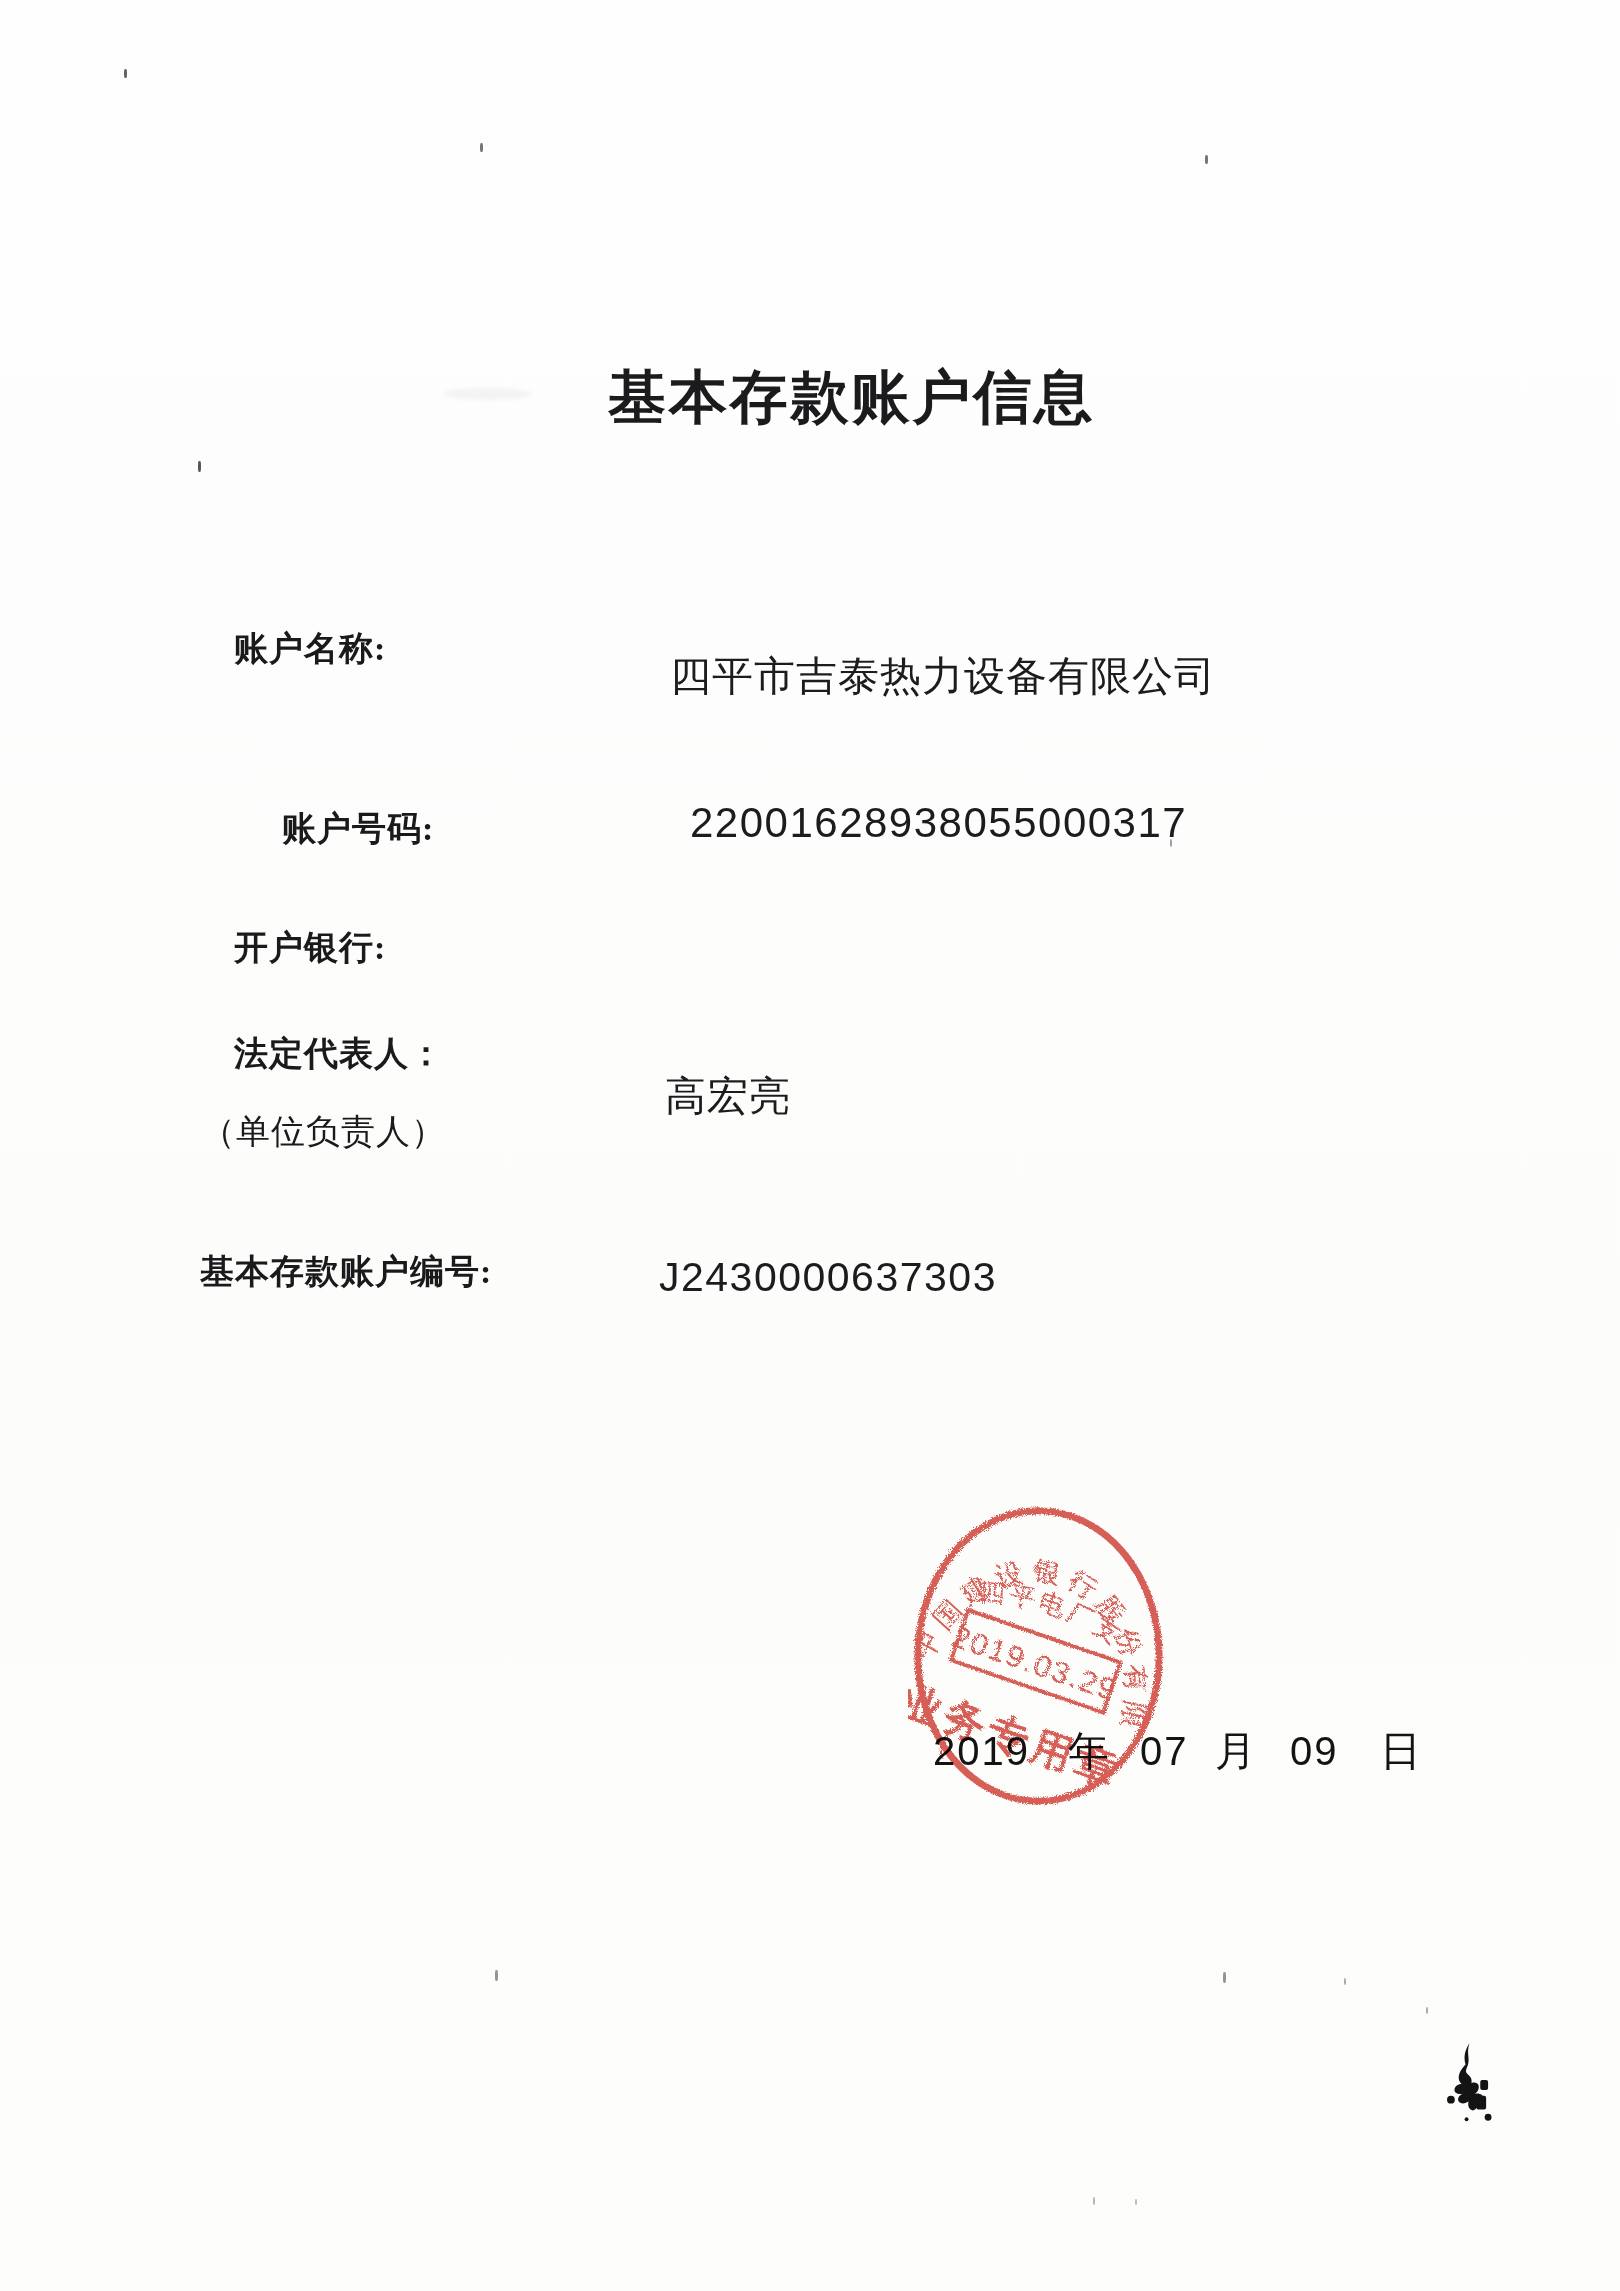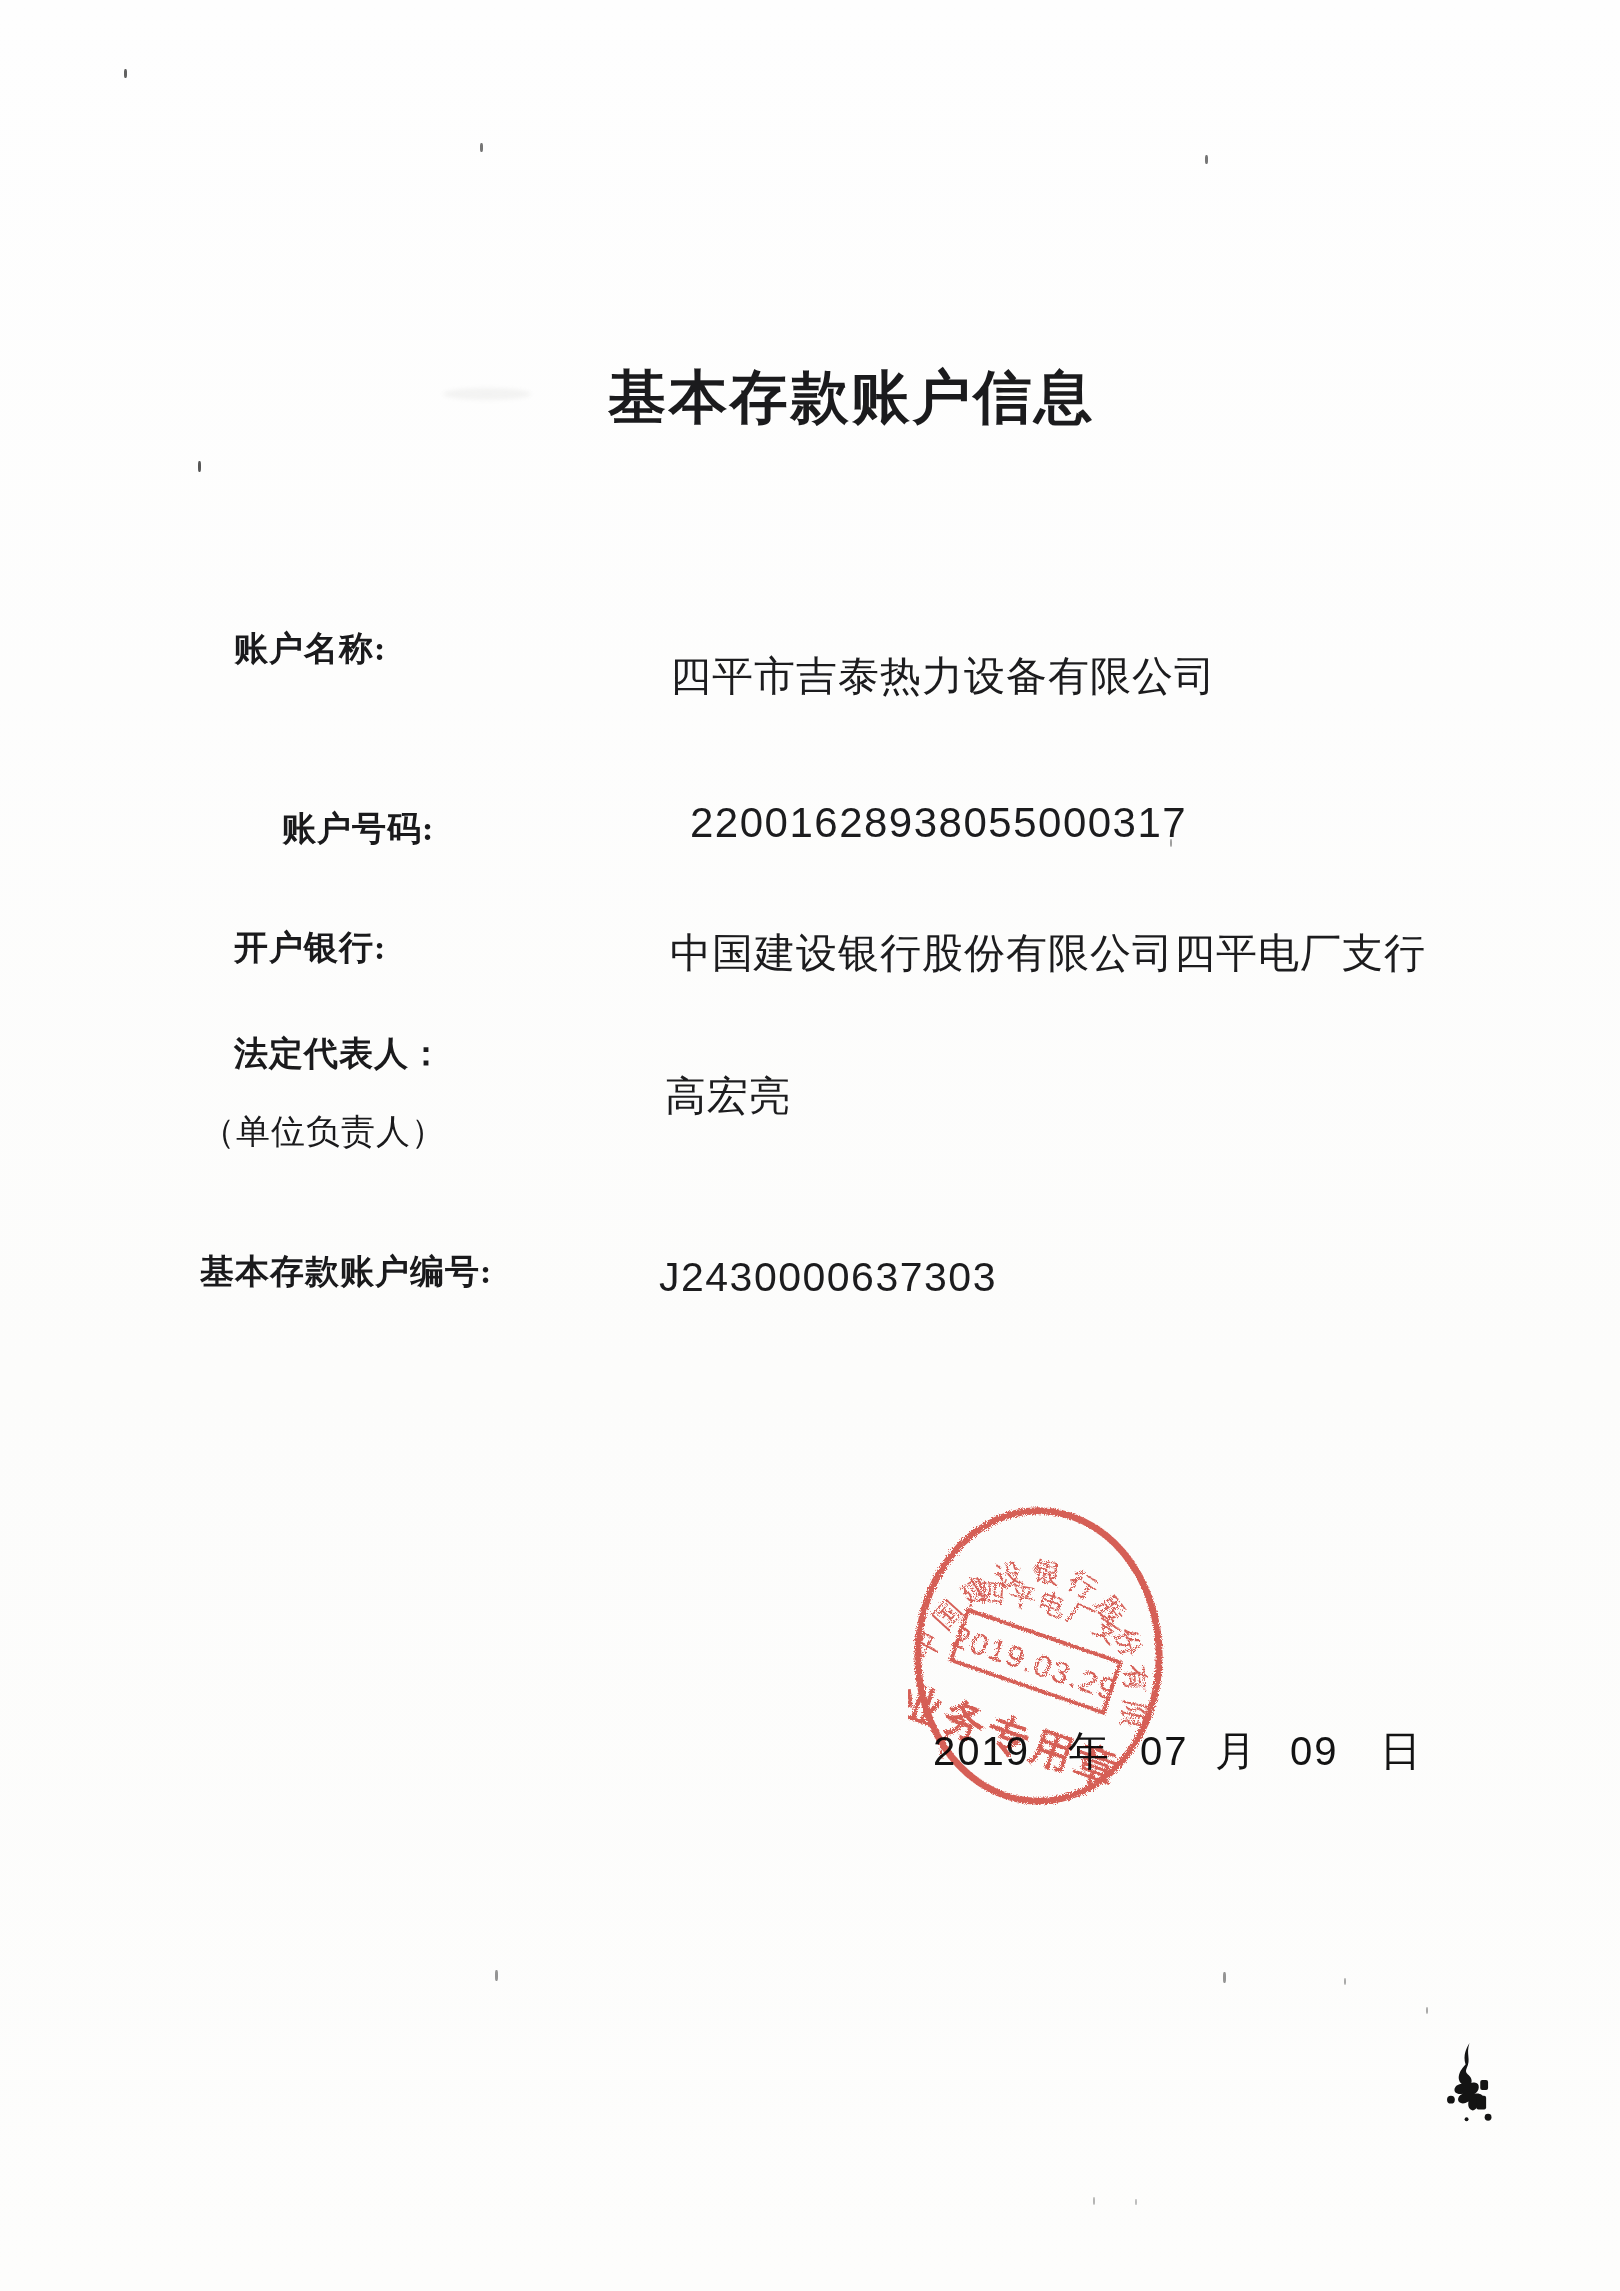--- a/index.html
+++ b/index.html
@@ -54,21 +54,20 @@
   <div class="doc-title">基本存款账户信息</div>
   <div class="smudge"></div>
 
   <div class="field-label" style="left:234px;top:632px;">账户名称:</div>
   <div class="field-value" style="left:670px;top:656px;">四平市吉泰热力设备有限公司</div>
 
   <div class="field-label" style="left:234px;top:812px;margin-left:48px;">账户号码:</div>
   <div class="field-value num" style="left:670px;top:802px;font-size:42px;margin-left:20px;">22001628938055000317</div>
 
   <div class="field-label" style="left:234px;top:931px;">开户银行:</div>
-  <div class="field-value" style="left:670px;top:933px;">中国建设银行股份有限公司四平电厂支行</div>
 
   <div class="field-label" style="left:234px;top:1037px;">法定代表人：</div>
   <div class="field-label" style="left:201px;top:1115px;font-weight:500;">（单位负责人）</div>
   <div class="field-value" style="left:665px;top:1076px;">高宏亮</div>
 
   <div class="field-label" style="left:200px;top:1255px;">基本存款账户编号:</div>
   <div class="field-value num" style="left:659px;top:1257px;">J2430000637303</div>
 
   <div class="date-part date-num" style="left:933px;">2019</div>
   <div class="date-part" style="left:1068px;">年</div>

